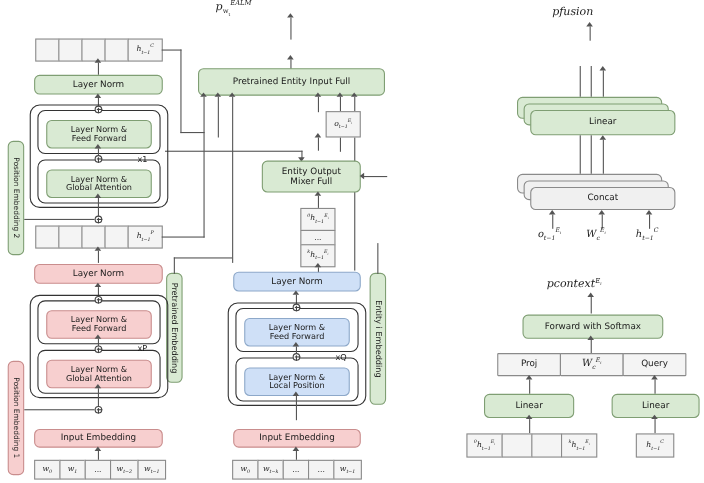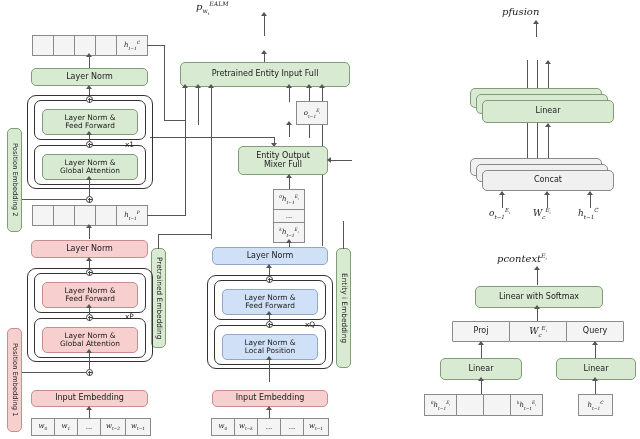--- a/index.html
+++ b/index.html
@@ -299,21 +299,21 @@
   <div class="mathlbl m9" style="left:578px;top:207px;">
     <span>h<sub>t−1</sub><sup>C</sup></span>
   </div>
 
   <div class="mathlbl m10" style="left:497px;top:252px;">
     <span>pcontext</span><sup>E<sub>i</sub></sup>
   </div>
   <div class="line v" style="left:537px;top:270px;height:15px;"></div>
   <div class="arrow" style="left:534px;top:266px;"></div>
 
-  <div class="box green t8" style="left:475px;top:286px;width:128px;height:22px;">Linear with Softmax</div>
+  <div class="box green t8" style="left:475px;top:286px;width:128px;height:22px;">Forward with Softmax</div>
   <div class="line v" style="left:537px;top:309px;height:12px;"></div>
   <div class="arrow" style="left:534px;top:305px;"></div>
 
   <div class="box gray t8" style="left:452px;top:321px;width:58px;height:21px;">Proj</div>
   <div class="box gray" style="left:509px;top:321px;width:58px;height:21px;">
     <span class="mathlbl m9" style="position:static;"><span>W<sub>c</sub><sup>E<sub>i</sub></sup></span></span>
   </div>
   <div class="box gray t8" style="left:566px;top:321px;width:58px;height:21px;">Query</div>
 
   <div class="line v" style="left:481px;top:345px;height:13px;"></div>

